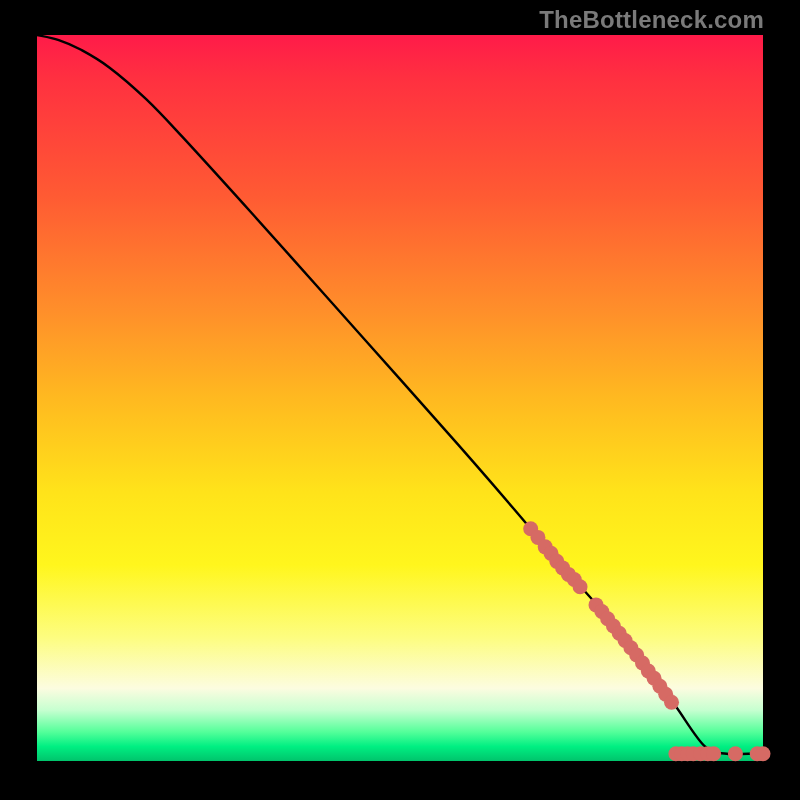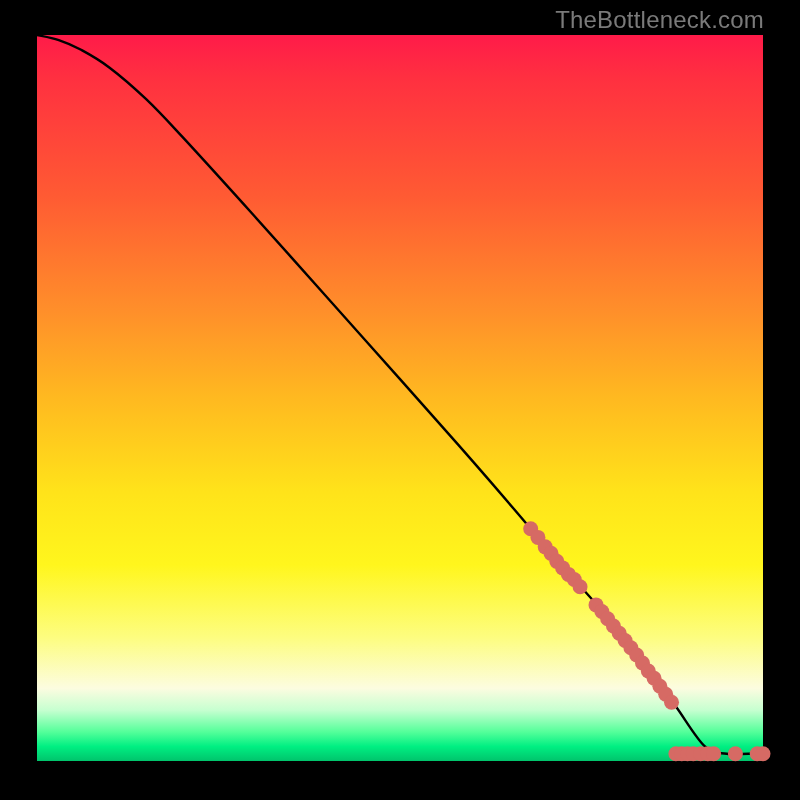--- a/index.html
+++ b/index.html
@@ -43,21 +43,21 @@
       #00c46c 100%
     );
   }
   .watermark {
     position: absolute;
     top: 6px;
     right: 36px;
     color: #7a7a7a;
     font-size: 24px;
     letter-spacing: 0.2px;
-    font-weight: 400;
+    font-weight: 700;
     margin-left: 48px;
   }
   svg.curve {
     position: absolute;
     left: 0;
     top: 0;
     width: 726px;
     height: 726px;
     overflow: visible;
   }

